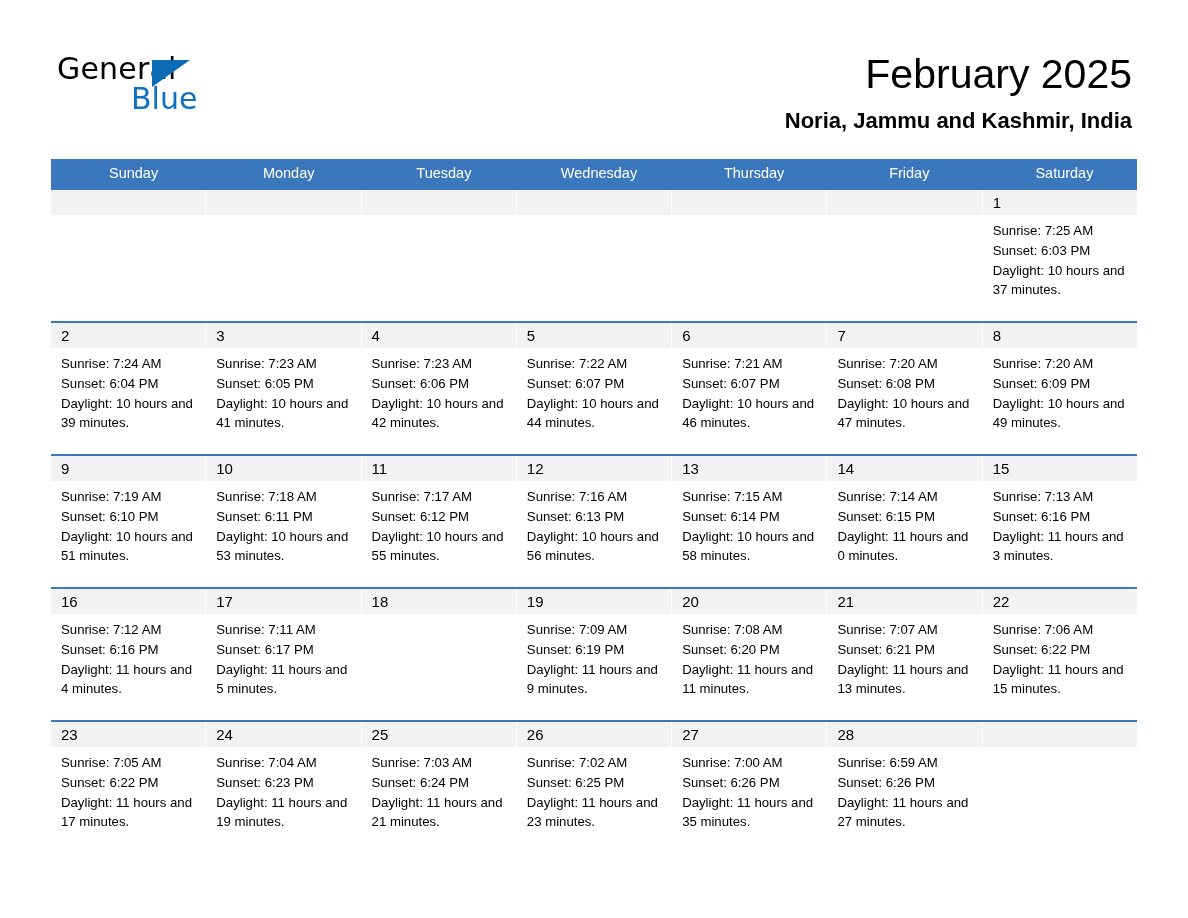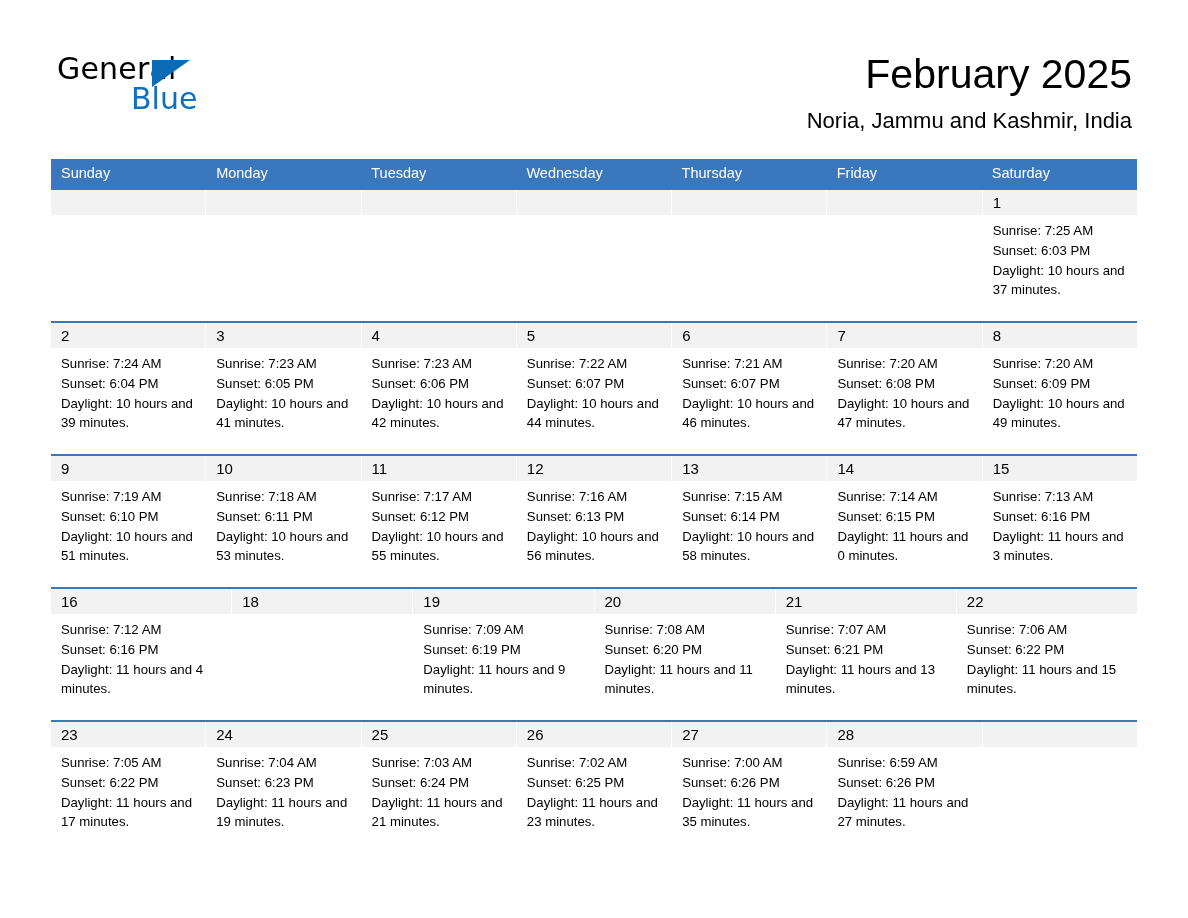--- a/index.html
+++ b/index.html
@@ -77,38 +77,39 @@
   .month-title {
     font-size: 41px;
     font-weight: 400;
     color: #000000;
     line-height: 48px;
     white-space: nowrap;
   }
   .location {
     margin-top: 10px;
     font-size: 22px;
-    font-weight: 400;
+    font-weight: 700;
     color: #000000;
     line-height: 26px;
     white-space: nowrap;
   }
 
   
   .calendar {
     position: absolute;
     left: 51px;
     top: 159px;
     width: 1086px;
   }
 
   .weekday-row {
     display: flex;
     background: #3b77bc;
     height: 29px;
+    text-align: center;
   }
   .weekday {
     flex: 1 1 0;
     color: #ffffff;
     font-size: 14.5px;
     line-height: 29px;
     padding-left: 10px;
     box-sizing: border-box;
     white-space: nowrap;
   }
@@ -340,20 +341,28 @@
         <div class="week-row">
           <div class="day-cell">
             <div class="day-number-band"><span class="day-number">16</span></div>
             <div class="day-body">
               <div class="day-line">Sunrise: 7:12 AM</div>
               <div class="day-line">Sunset: 6:16 PM</div>
               <div class="day-line wrap">Daylight: 11 hours and 4 minutes.</div>
             </div>
           </div>
           <div class="day-cell">
+            <div class="day-number-band"><span class="day-number">17</span></div>
+            <div class="day-body">
+              <div class="day-line">Sunrise: 7:11 AM</div>
+              <div class="day-line">Sunset: 6:17 PM</div>
+              <div class="day-line wrap">Daylight: 11 hours and 5 minutes.</div>
+            </div>
+          </div>
+          <div class="day-cell">
             <div class="day-number-band"><span class="day-number">18</span></div>
           </div>
           <div class="day-cell">
             <div class="day-number-band"><span class="day-number">19</span></div>
             <div class="day-body">
               <div class="day-line">Sunrise: 7:09 AM</div>
               <div class="day-line">Sunset: 6:19 PM</div>
               <div class="day-line wrap">Daylight: 11 hours and 9 minutes.</div>
             </div>
           </div>

